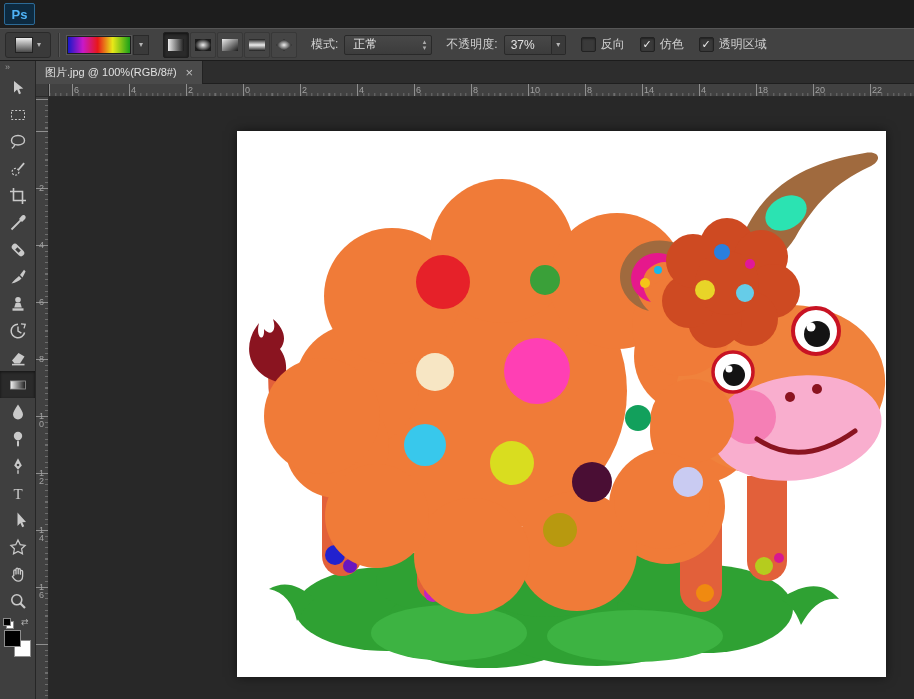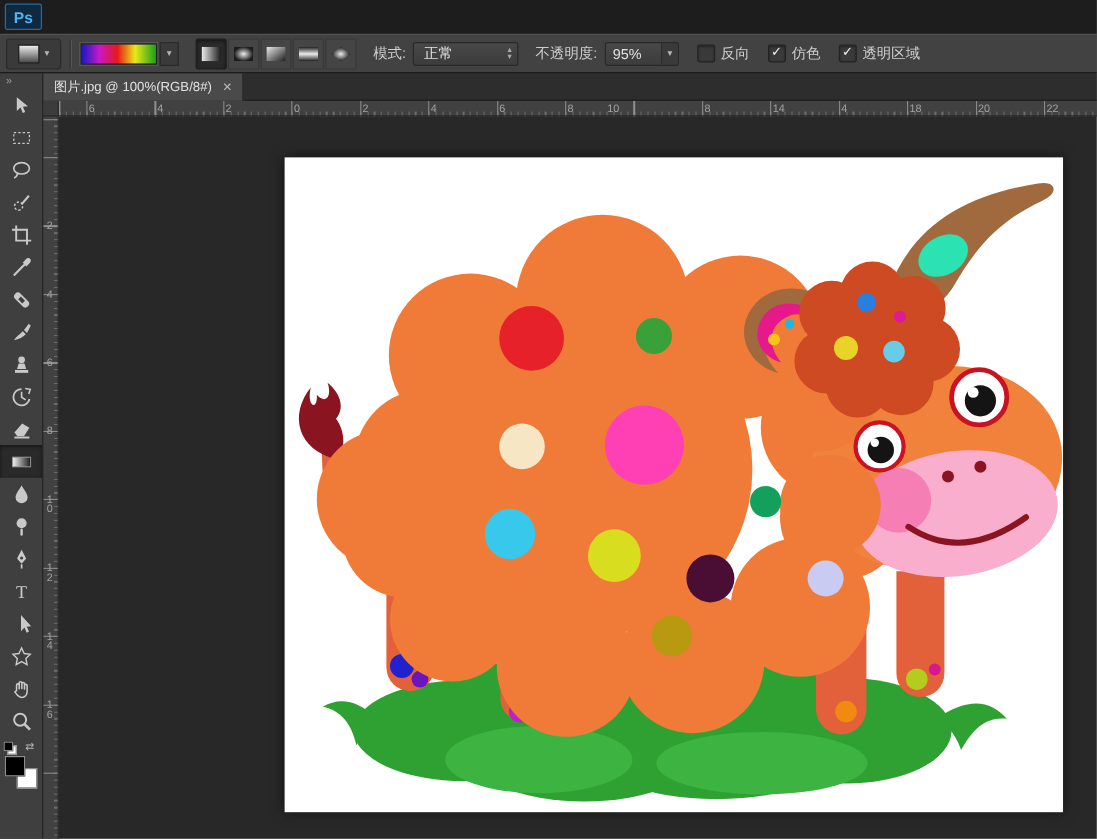--- a/index.html
+++ b/index.html
@@ -172,21 +172,21 @@
   <span class="opt-label">模式:</span>
   <div class="dropdown dd-mode">
     <span>正常</span>
     <span class="dd-arrows">
       <span>▴</span>
         <span>▾</span>
     </span>
   </div>
   <span class="opt-label">不透明度:</span>
   <div class="opacity-box">
-    <span>95%</span>
+    <span>37%</span>
   </div>
   <div class="opacity-arrow">
     <span class="mini-arrow">▾</span>
   </div>
   <div style="display:flex">
       <div class="opt-check">
         <span class="cbox"></span>
         <span>反向</span>
       </div>
       <div class="opt-check">
@@ -348,21 +348,21 @@
 
 <div class="hruler">
     <span style="left: 38px;">6</span>
     <span style="left: 95px;">4</span>
     <span style="left: 152px;">2</span>
     <span style="left: 209px;">0</span>
     <span style="left: 266px;">2</span>
     <span style="left: 323px;">4</span>
     <span style="left: 380px;">6</span>
     <span style="left: 437px;">8</span>
-    <span style="left: 470px;">10</span>
+    <span style="left: 494px;">10</span>
     <span style="left: 551px;">8</span>
     <span style="left: 608px;">14</span>
     <span style="left: 665px;">4</span>
     <span style="left: 722px; text-align: center;">18</span>
     <span style="left: 779px;">20</span>
     <span style="left: 836px; text-align: center;">22</span>
   </div>
 <div class="vruler">
     <span style="top: 87px;">2</span>
     <span style="top: 144px;">4</span>

